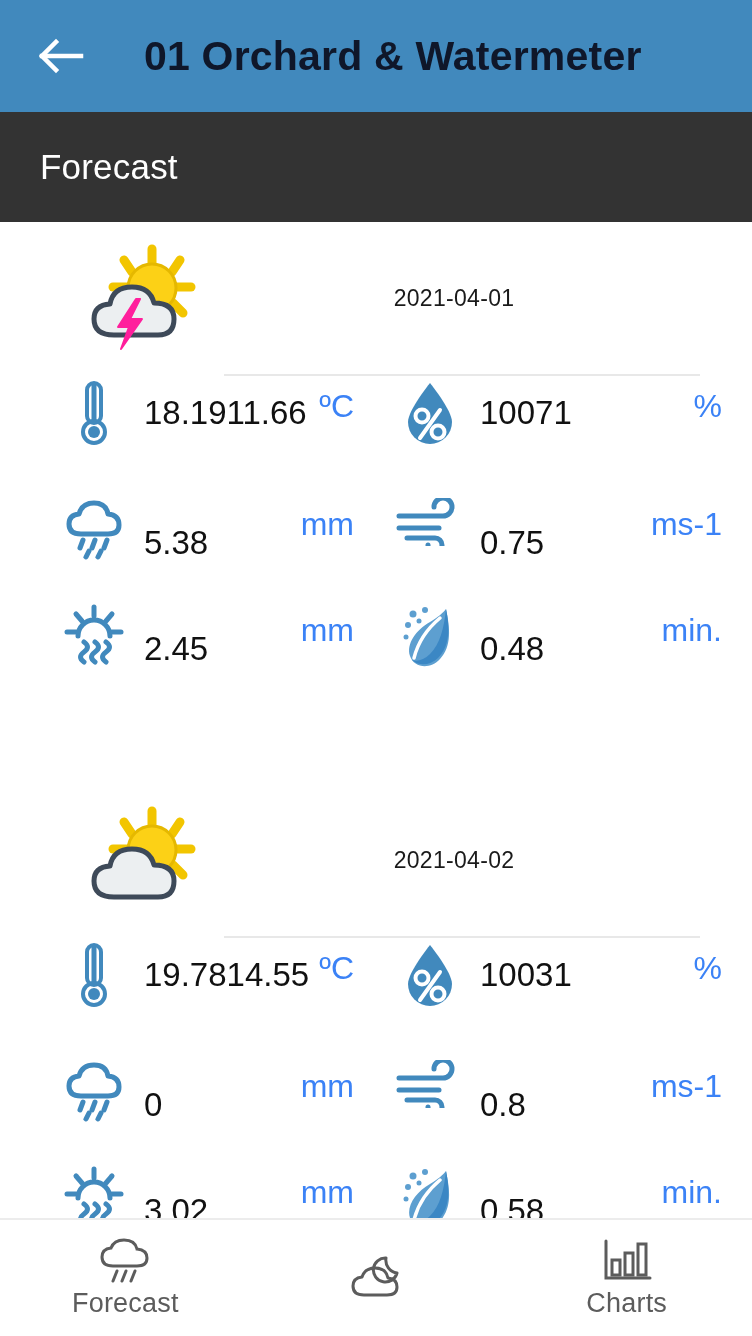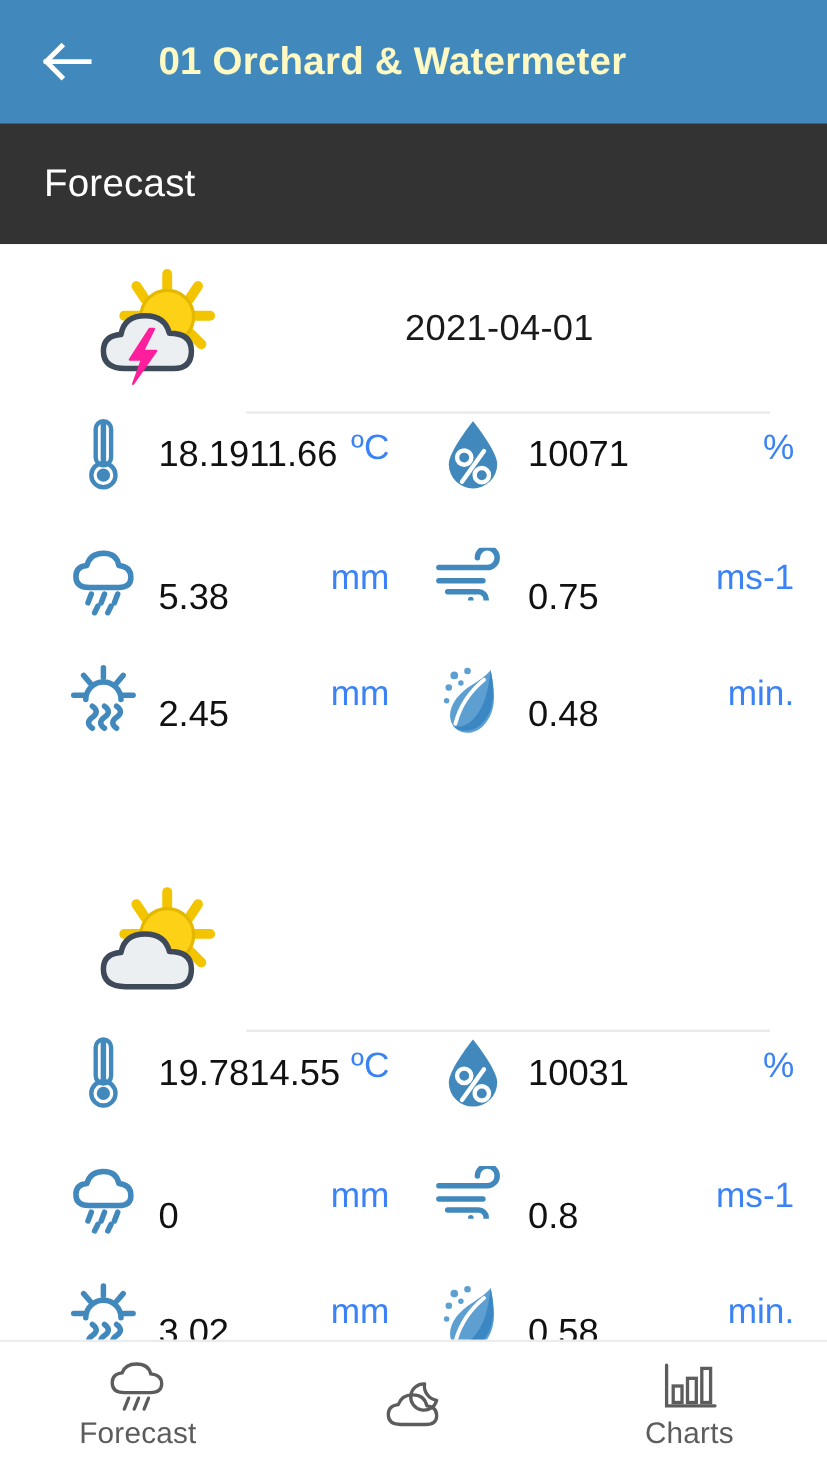--- a/index.html
+++ b/index.html
@@ -32,22 +32,22 @@
   .back-btn {
     width: 56px;
     height: 56px;
     display: flex;
     align-items: center;
     justify-content: center;
     cursor: pointer;
     flex-shrink: 0;
   }
   .appbar-title {
-    color: #fef9c3;
-    font-size: 35px;
+    color: #0f172a;
+    font-size: 41px;
     font-weight: bold;
     margin-left: 54px;
     letter-spacing: 0.2px;
     white-space: nowrap;
   }
 
   
   .tabbar {
     height: 110px;
     background: #333333;
@@ -87,21 +87,21 @@
   }
   .wx-icon {
     width: 128px;
     height: 110px;
     flex-shrink: 0;
     position: relative;
   }
   .card-date {
     flex: 1;
     text-align: center;
-    font-size: 33px;
+    font-size: 23px;
     color: #1a1a1a;
     padding-right: 52px;
     letter-spacing: 0.3px;
   }
 
   .divider {
     height: 2px;
     background: #e8e8e8;
     margin-left: 224px;
     margin-right: 52px;
@@ -363,20 +363,21 @@
                 <line x1="100" y1="17" x2="92" y2="29"></line>
                 <line x1="33" y1="44" x2="47" y2="44"></line>
                 <line x1="111" y1="44" x2="97" y2="44"></line>
                 <line x1="103" y1="70" x2="93" y2="60"></line>
               </g>
               <circle cx="72" cy="45" r="24" fill="#fcd116" stroke="#e5b800" stroke-width="3"></circle>
               <path d="M34 92 Q14 92 14 76 Q14 62 30 61 Q33 44 52 44 Q70 44 74 60 Q94 60 94 76 Q94 92 78 92 Z" fill="#eceff1" stroke="#3e4a59" stroke-width="5" stroke-linejoin="round"></path>
             </g>
           </svg>
         </div>
+        <div class="card-date">2021-04-02</div>
       </div>
 
       <div class="divider"></div>
 
       <div class="metric-row tall">
         <div class="cell left">
           <div class="m-icon">
             <svg width="34" height="66" viewBox="0 0 34 66">
               <path d="M17 5 v36" stroke="#4189bd" stroke-width="5" stroke-linecap="round" fill="none"></path>
               <rect x="10" y="3" width="14" height="40" rx="7" fill="none" stroke="#4189bd" stroke-width="4"></rect>

